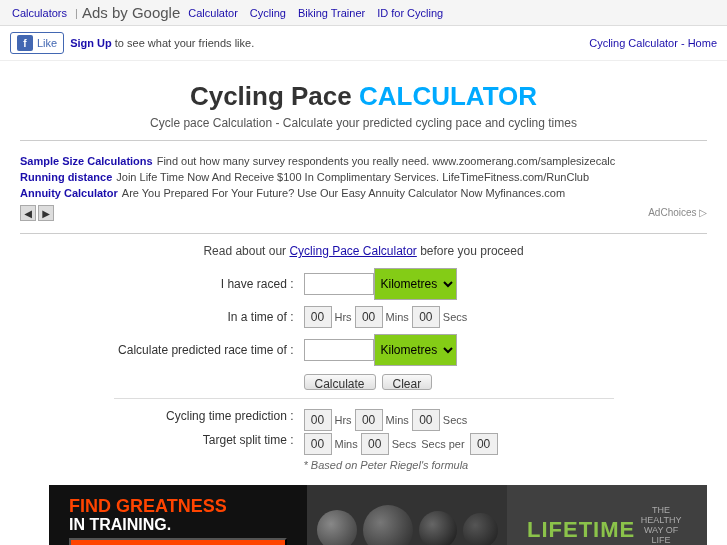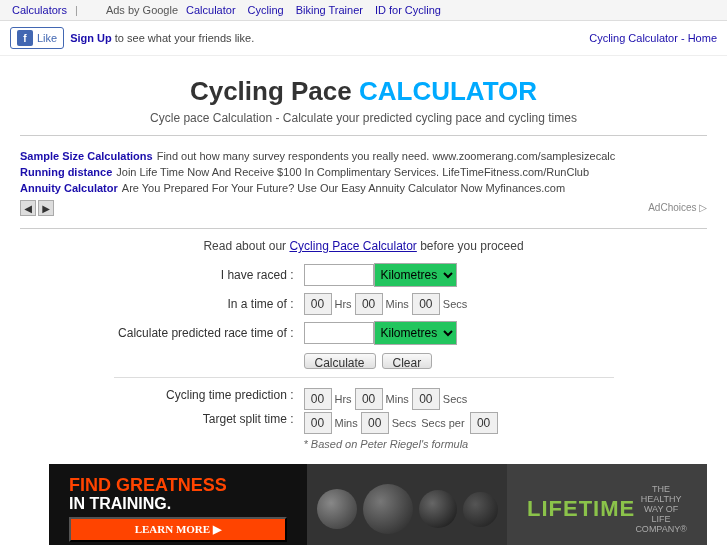--- a/index.html
+++ b/index.html
@@ -2,21 +2,21 @@
 <html><head>
   <meta charset="utf-8">
   <style>
     * { margin: 0; padding: 0; box-sizing: border-box; }
     body { font-family: Arial, sans-serif; font-size: 12px; background: #fff; color: #333; width: 727px; }
 
     
     .top-nav { display: flex; align-items: center; padding: 4px 8px; border-bottom: 1px solid #ddd; background: #f5f5f5; font-size: 11px; gap: 4px; }
     .top-nav a { color: #1a0dab; text-decoration: none; margin: 0 4px; }
     .top-nav .separator { color: #999; }
-    .top-nav .ads-label { color: #555; font-size: 11px; margin-left: 24px; }
+    .top-nav .ads-label { color: #555; font-size: 15px; }
 
     
     .like-bar { display: flex; justify-content: space-between; align-items: center; padding: 6px 10px; border-bottom: 1px solid #eee; font-size: 11px; }
     .like-section { display: flex; align-items: center; gap: 6px; }
     .like-btn { display: flex; align-items: center; gap: 4px; border: 1px solid #4267B2; border-radius: 3px; padding: 2px 6px; font-size: 11px; color: #4267B2; background: #fff; cursor: pointer; }
     .fb-icon { width: 16px; height: 16px; background: #4267B2; color: white; font-size: 10px; display: flex; align-items: center; justify-content: center; border-radius: 2px; font-weight: bold; }
     .like-text { font-size: 11px; color: #444; }
     .home-link { color: #1a0dab; text-decoration: none; font-size: 11px; }
 
     
@@ -38,21 +38,21 @@
 
     
     .read-about { text-align: center; font-size: 12px; margin: 10px 0; color: #444; }
     .read-about a { color: #1a0dab; text-decoration: underline; }
 
     
     .calc-form { margin: 0 auto; max-width: 500px; }
     .form-row { display: flex; align-items: center; margin: 6px 0; font-size: 12px; }
     .form-label { width: 190px; text-align: right; padding-right: 10px; color: #333; }
     .form-input { width: 70px; height: 22px; border: 1px solid #aaa; padding: 2px 4px; font-size: 12px; }
-    .form-select { height: 24px; border: 1px solid #aaa; font-size: 12px; background: #22c55e; padding: 0 2px; }
+    .form-select { height: 32px; border: 1px solid #aaa; font-size: 12px; background: #84cc16; padding: 0 2px; }
     .time-inputs { display: flex; align-items: center; gap: 3px; }
     .time-box { width: 28px; height: 22px; border: 1px solid #aaa; text-align: center; font-size: 12px; padding: 2px; background: #f0f0f0; color: #333; }
     .time-label { font-size: 11px; color: #555; }
     .btn-row { display: flex; align-items: center; margin: 8px 0; gap: 6px; padding-left: 190px; }
     .btn { height: 16px; padding: 2px 10px; border: 1px solid #aaa; background: linear-gradient(to bottom, #f9f9f9, #e0e0e0); cursor: pointer; font-size: 12px; color: #333; border-radius: 3px; }
 
     
     .results-section { margin-top: 8px; border-top: 1px solid #ddd; padding-top: 8px; }
     .result-row { display: flex; align-items: flex-start; margin: 2px 0; font-size: 12px; }
     .result-label { width: 190px; text-align: right; padding-right: 10px; color: #333; }

